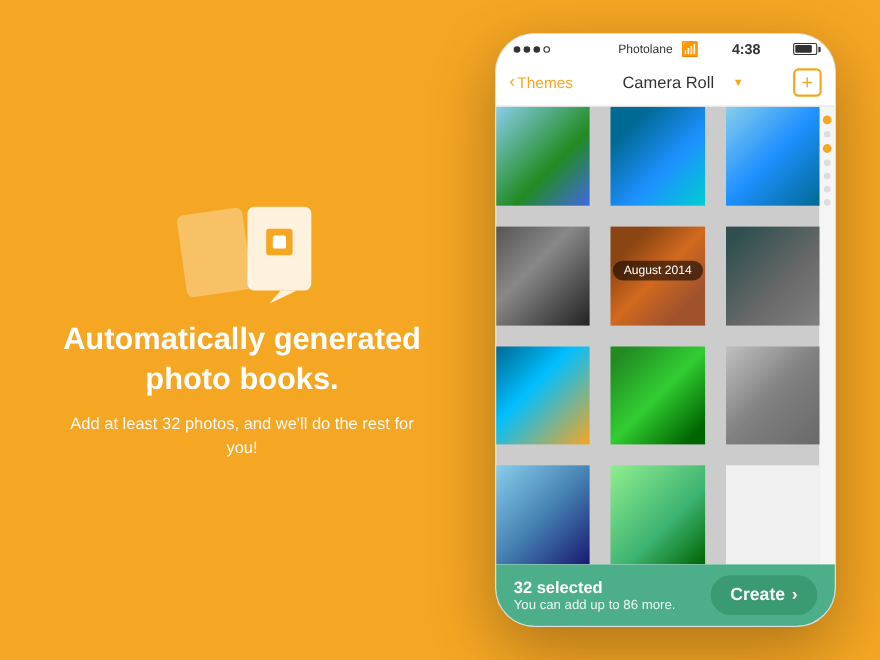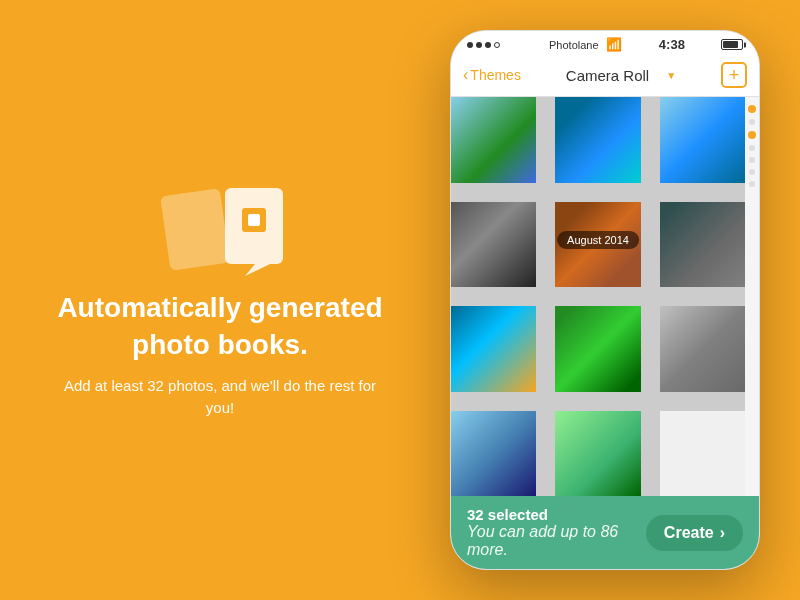--- a/index.html
+++ b/index.html
@@ -275,23 +275,22 @@
     .bottom-selected {
       color: white;
     }
 
     .selected-count {
       font-size: 15px;
       font-weight: 700;
     }
 
     .selected-sub {
-      font-size: 16px;
+      font-size: 12px;
       opacity: 0.9;
-      font-style: italic;
     }
 
     .create-btn {
       background: #3A9B72;
       color: white;
       padding: 9px 18px;
       border-radius: 22px;
       font-size: 16px;
       font-weight: 600;
       display: flex;
@@ -335,21 +334,21 @@
 </div>
 
 <div class="phone-container">
 
   <div class="status-bar">
     <div class="status-left">
       <div class="signal-dot"></div>
       <div class="signal-dot"></div>
       <div class="signal-dot"></div>
       <div class="signal-dot empty"></div>
-      <span style="margin-left:6px; font-size:11px; font-weight:500;padding-left:40px;">Photolane</span>
+      <span style="margin-left:19px; font-size:11px; font-weight:500;padding-left:40px;">Photolane</span>
       <span style="margin-left:5px; font-size:13px;">📶</span>
     </div>
     <div class="status-time">4:38</div>
     <div class="status-right">
       <div class="battery">
         <div class="battery-fill"></div>
       </div>
     </div>
   </div>
 

